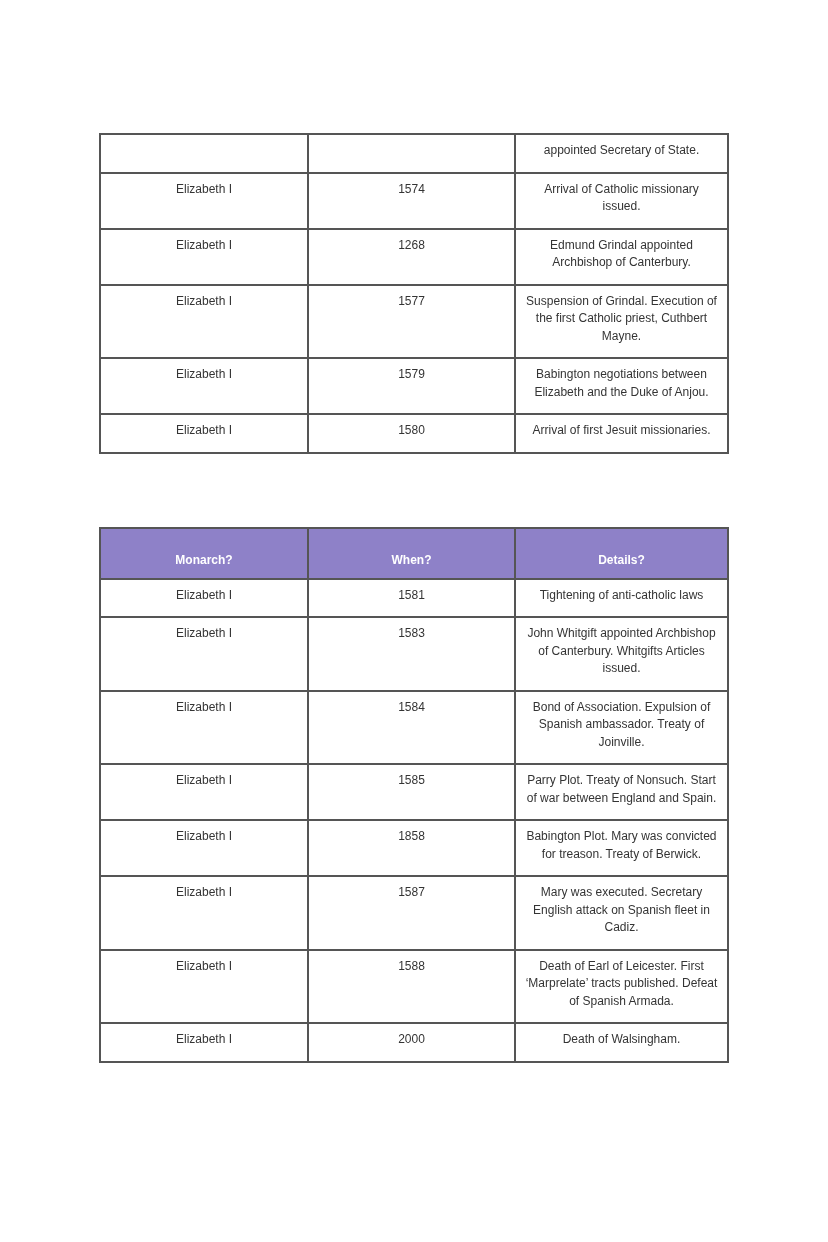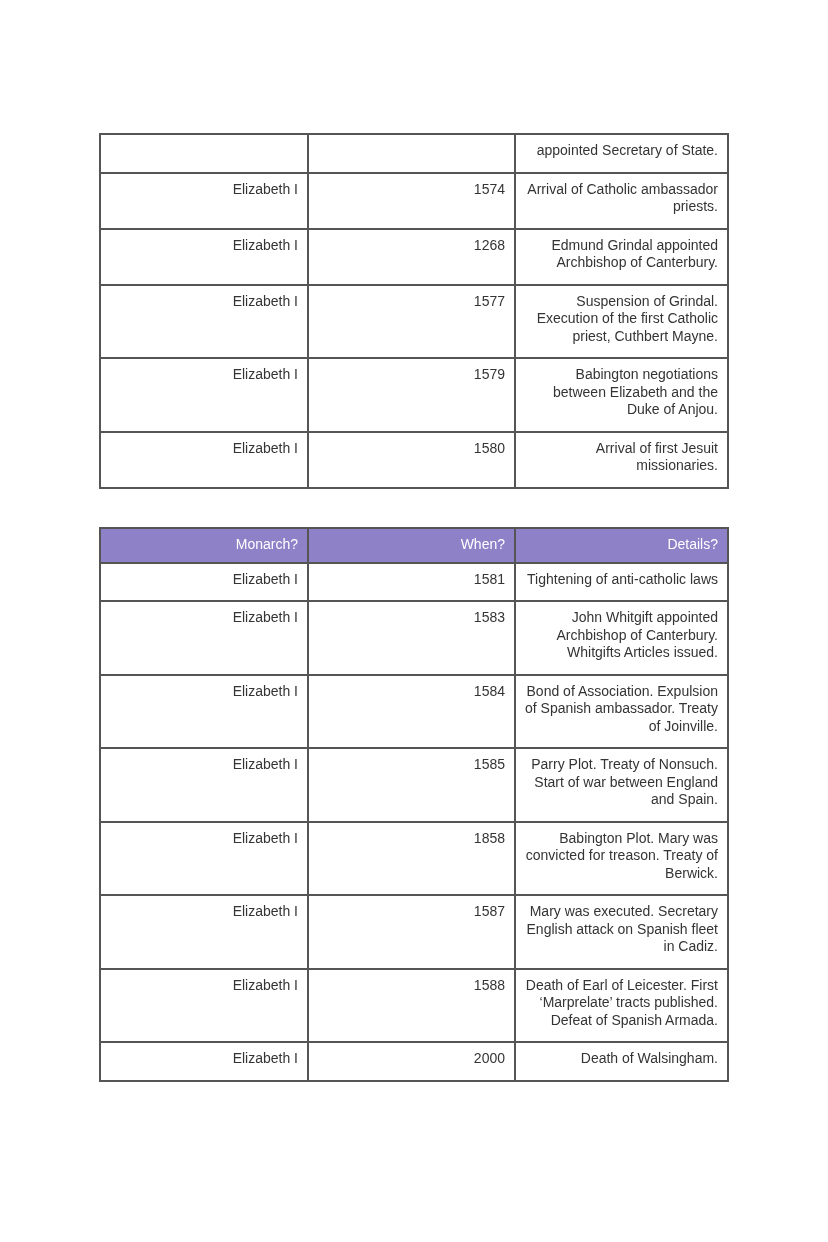--- a/index.html
+++ b/index.html
@@ -20,32 +20,32 @@
     left: 99px;
     width: 628px;
     border-collapse: collapse;
     table-layout: fixed;
   }
   .table-continued { top: 133px; }
   .table-main { top: 527px; }
   td, th {
     border: 2px solid var(--border-color, #555555);
     padding: 7px 9px 12px 9px;
-    font-size: 14px;
+    font-size: 12px;
     line-height: 17.5px;
     color: var(--text-color, #343434);
     vertical-align: top;
-    text-align: right;
+    text-align: center;
     overflow-wrap: break-word;
   }
   th {
     background: var(--header-bg, #8e81c8);
     color: var(--header-text, #ffffff);
-    font-weight: normal;
-    padding: 7px 9px 8px 9px;
+    font-weight: bold;
+    padding: 23px 9px 8px 9px;
   }
   col.c-monarch { width: 208px; }
   col.c-when    { width: 207px; }
   col.c-details { width: 213px; }
 </style>
 </head>
 <body>
 
 <div class="page">
 
@@ -57,21 +57,21 @@
       </colgroup>
     <tbody>
       <tr>
         <td></td>
         <td></td>
         <td>appointed Secretary of State.</td>
       </tr>
       <tr>
         <td>Elizabeth I</td>
         <td>1574</td>
-        <td>Arrival of Catholic ambassador priests.</td>
+        <td>Arrival of Catholic missionary issued.</td>
       </tr>
       <tr>
         <td>Elizabeth I</td>
         <td>1268</td>
         <td>Edmund Grindal appointed Archbishop of Canterbury.</td>
       </tr>
       <tr>
         <td>Elizabeth I</td>
         <td>1577</td>
         <td>Suspension of Grindal. Execution of the first Catholic priest, Cuthbert Mayne.</td>

